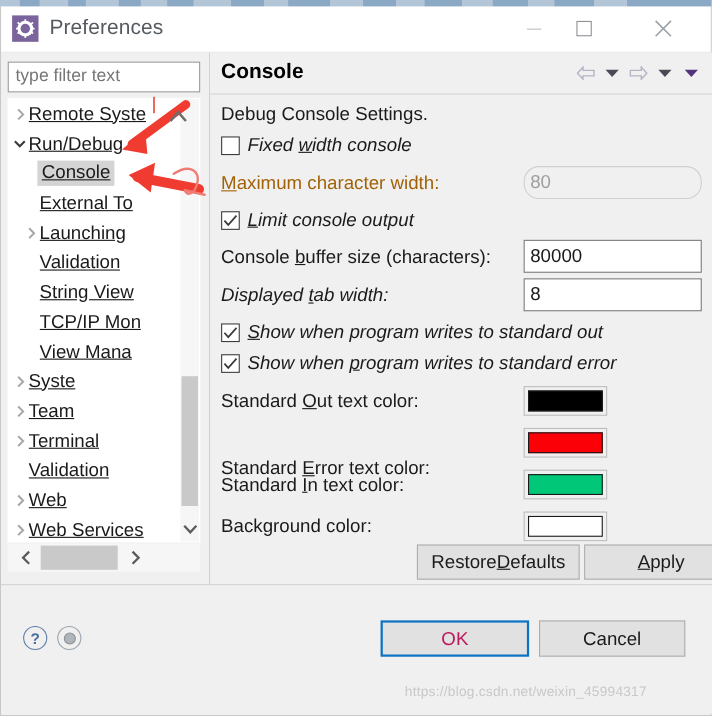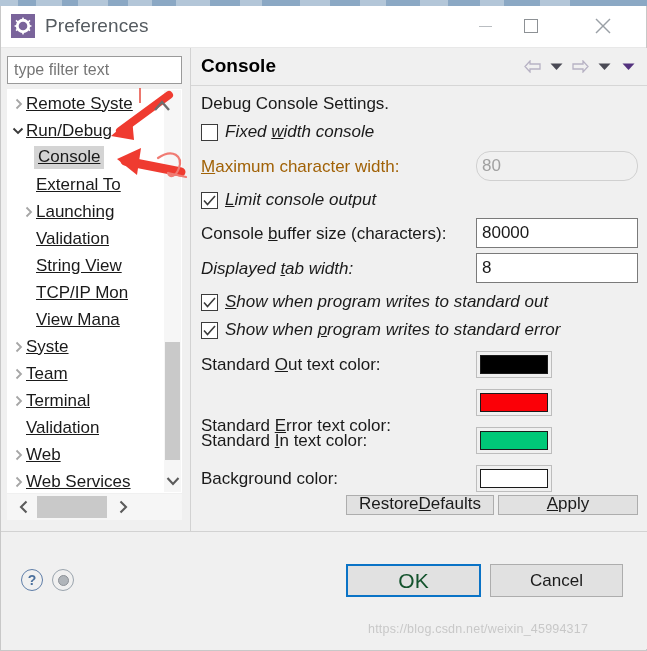--- a/index.html
+++ b/index.html
@@ -225,28 +225,29 @@
     background: #f0f0f0;
     padding: 3px;
   }
   .swatch {
     width: 100%; height: 100%;
     border: 1px solid #1a1a1a;
   }
 
   .pbtn {
     position: absolute;
-    height: 20px;
+    height: 32px;
     border: 1px solid #adadad;
     background: #e1e1e1;
     font-family: "Liberation Sans", sans-serif;
     font-size: 17px;
     color: #1a1a1a;
-    display: flex; align-items: flex-end; justify-content: center;
+    display: flex; align-items: center; justify-content: center;
     cursor: default;
+    margin-left: 33px;
   }
 
   
   #footer {
     position: absolute; left: 0; top: 525px;
     width: 647px; height: 118px;
     background: #f0f0f0;
     border-top: 1px solid #d2d2d2;
   }
   .circ-btn {
@@ -262,21 +263,21 @@
   #restore-btn .dot {
     width: 11px; height: 11px; border-radius: 50%;
     background: #b0b5ba; border: 1px solid #8c9197;
   }
   #ok-btn {
     position: absolute; left: 345px; top: 32px;
     width: 135px; height: 33px;
     border: 2px solid #0a73c6;
     background: #e1e1e1;
     display: flex; align-items: center; justify-content: center;
-    font-size: 21px; color: #14532d;
+    font-size: 17px; color: #be185d;
   }
   #cancel-btn {
     position: absolute; left: 489px; top: 32px;
     width: 133px; height: 33px;
     border: 1px solid #adadad;
     background: #e1e1e1;
     display: flex; align-items: center; justify-content: center;
     font-size: 17px; color: #1a1a1a;
   }
 

